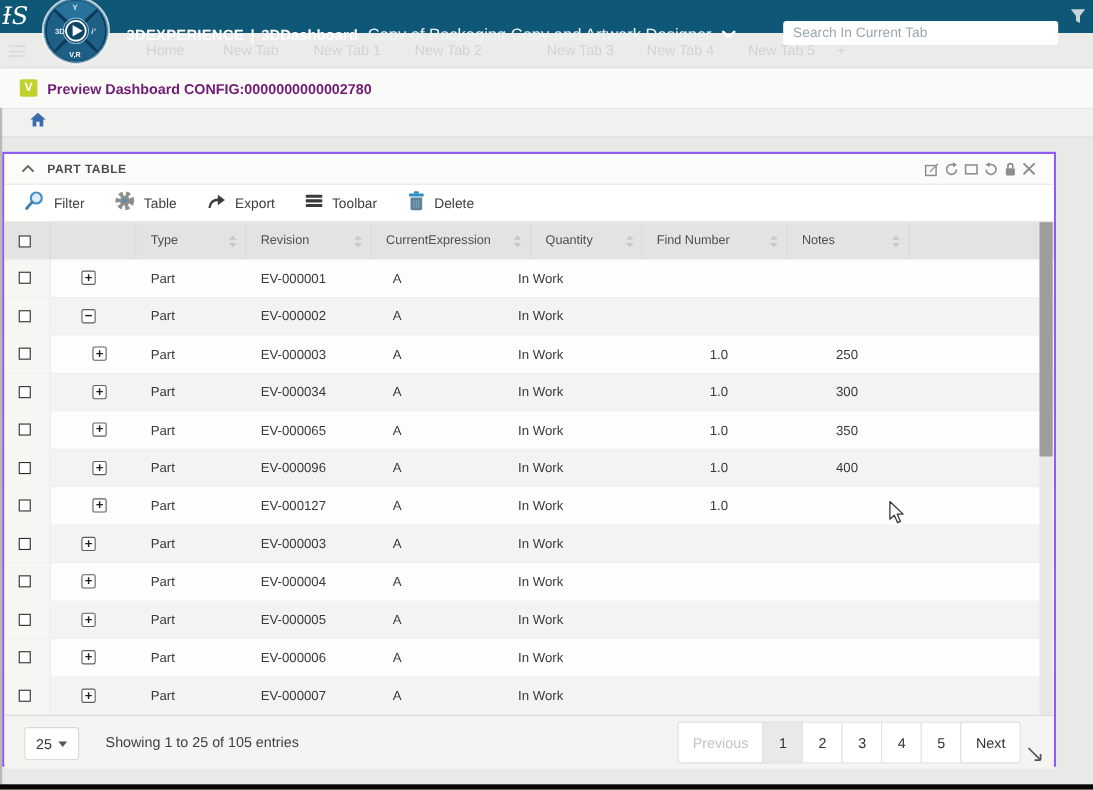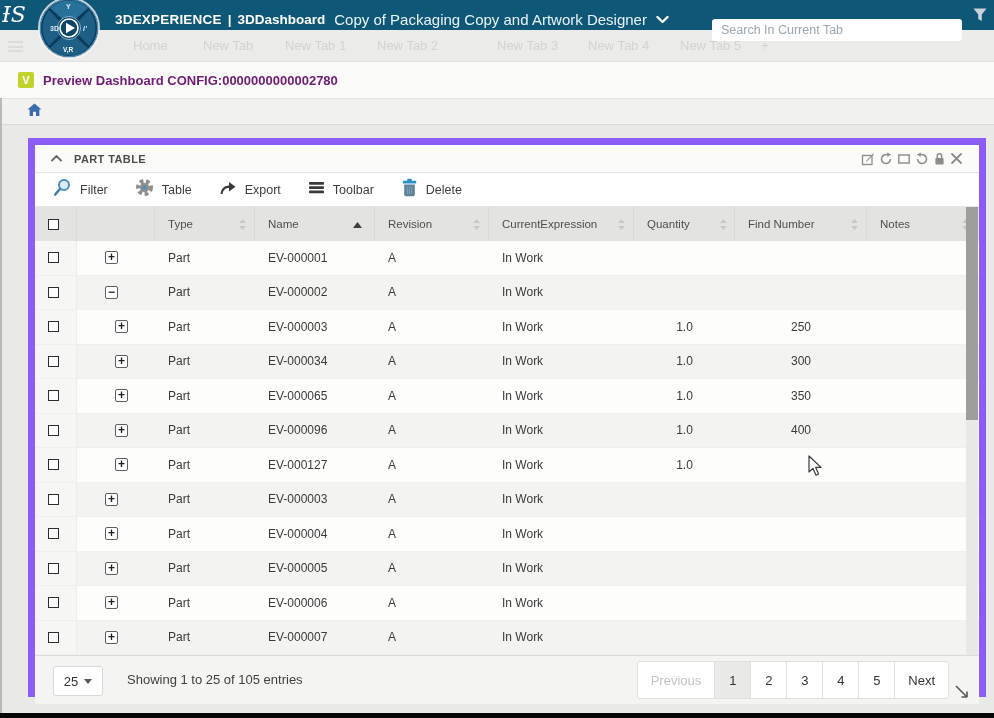--- a/index.html
+++ b/index.html
@@ -3,21 +3,21 @@
 <meta charset="utf-8">
 <style>
   * { margin:0; padding:0; box-sizing:border-box; }
   html,body { width:994px; height:718px; overflow:hidden; }
   body { position:relative; font-family:"Liberation Sans", sans-serif; background:#e9e9e7; }
 
   
   .topbar { position:absolute; left:0; top:0; width:994px; height:30px; background:#0f5777; z-index:5; }
   .swoosh { position:absolute; left:2px; top:1px; z-index:6; }
   .compass { position:absolute; left:37px; top:-3px; z-index:7; }
-  .titleblock { position:absolute; left:115px; top:4px; height:30px; display:flex; align-items:center; z-index:6; color:#fff; }
+  .titleblock { position:absolute; left:115px; top:16px; height:30px; display:flex; align-items:center; z-index:6; color:#fff; }
   .titleblock .brand { font-weight:bold; font-size:13.5px; letter-spacing:.2px; }
   .titleblock .sep { font-weight:bold; font-size:13.5px; margin:0 6px; }
   .titleblock .product { font-weight:bold; font-size:13.5px; }
   .titleblock .dash-title { font-size:15px; margin-left:9px; color:#eaf4f9; }
   .titleblock .chev { margin-left:9px; display:flex; align-items:center; }
   .searchbox { position:absolute; left:712px; top:19px; width:250px; height:22px; background:#fff; border:none; border-radius:3px; padding:0 9px; font-size:12.5px; color:#333; z-index:6; }
   .searchbox::placeholder { color:#9aa7b0; }
   .funnel { position:absolute; left:972px; top:7px; z-index:6; }
 
   
@@ -30,21 +30,21 @@
   
   .previewbar { position:absolute; left:0; top:62px; width:994px; height:36px; background:#fafaf8; display:flex; align-items:center; z-index:3; }
   .vbadge { width:16px; height:16px; margin-left:18px; background:#c2d22c; border-radius:2px; color:#fff; font-weight:bold; font-size:11px; display:flex; align-items:center; justify-content:center; }
   .previewlabel { margin-left:9px; font-size:13px; font-weight:bold; color:#701a75; }
   .homebar { position:absolute; left:0; top:98px; width:994px; height:27px; background:#f1f1ef; border-top:1px solid #e3e3e1; border-bottom:1px solid #d9d9d7; display:flex; align-items:center; }
   .homeicon { margin-left:27px; }
   .leftedge { position:absolute; left:0; top:62px; width:2px; height:652px; background:#b9b9b7; }
   .bottomedge { position:absolute; left:0; bottom:0; width:994px; height:5px; background:#070707; z-index:20; }
 
   
-  .widget { position:absolute; left:28px; top:138px; width:958px; height:559px; background:#fff; border:7px solid #8b5cf6; }
+  .widget { position:absolute; left:2px; top:138px; width:958px; height:559px; background:#fff; border:2px solid #8b5cf6; }
   .whead { height:28px; background:#fbfbf9; border-bottom:1px solid #e4e4e2; display:flex; align-items:center; }
   .whead .collapse { margin-left:16px; display:flex; align-items:center; cursor:pointer; }
   .wtitle { margin-left:12px; font-size:11px; font-weight:bold; letter-spacing:.4px; color:#4c4c4c; }
   .wicons { margin-left:auto; margin-right:16px; display:flex; align-items:center; gap:4px; }
   .wicons span { display:flex; align-items:center; cursor:pointer; }
 
   
   .wtoolbar { height:34px; background:#fff; border-bottom:1px solid #e7e7e5; display:flex; align-items:center; padding-left:18px; }
   .tbitem { display:flex; align-items:center; margin-right:27px; cursor:pointer; }
   .tbitem .lbl { margin-left:8px; font-size:12.5px; color:#3d3d3d; }
@@ -268,26 +268,20 @@
     <div class="hcell hc-expand"></div>
     <div class="hcell hc-type">
       <span>Type</span>
       <span class="sortless">
           <svg width="7" height="11" viewBox="0 0 7 11">
             <path d="M3.5,0 L7,4 H0 Z" fill="#c8c8c6"></path>
             <path d="M3.5,11 L0,7 H7 Z" fill="#c8c8c6"></path>
           </svg>
         </span>
     </div>
-    <div class="hcell hc-name">
-      <span>Name</span>
-      <span class="sortasc"><svg width="9" height="6" viewBox="0 0 9 6">
-            <path d="M4.5,0 L9,6 H0 Z" fill="#3f3f3f"></path>
-          </svg></span>
-    </div>
     <div class="hcell hc-rev">
       <span>Revision</span>
       <span class="sortless">
           <svg width="7" height="11" viewBox="0 0 7 11">
             <path d="M3.5,0 L7,4 H0 Z" fill="#c8c8c6"></path>
             <path d="M3.5,11 L0,7 H7 Z" fill="#c8c8c6"></path>
           </svg>
         </span>
     </div>
     <div class="hcell hc-expr">

